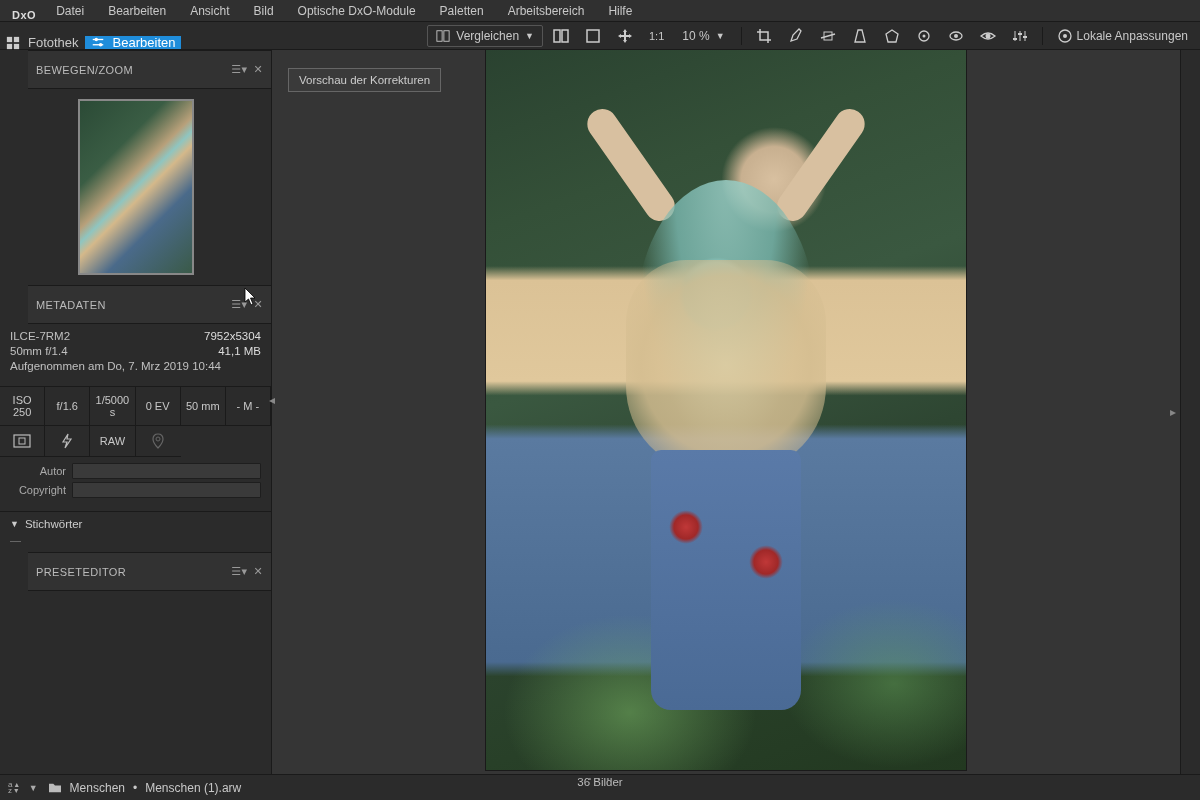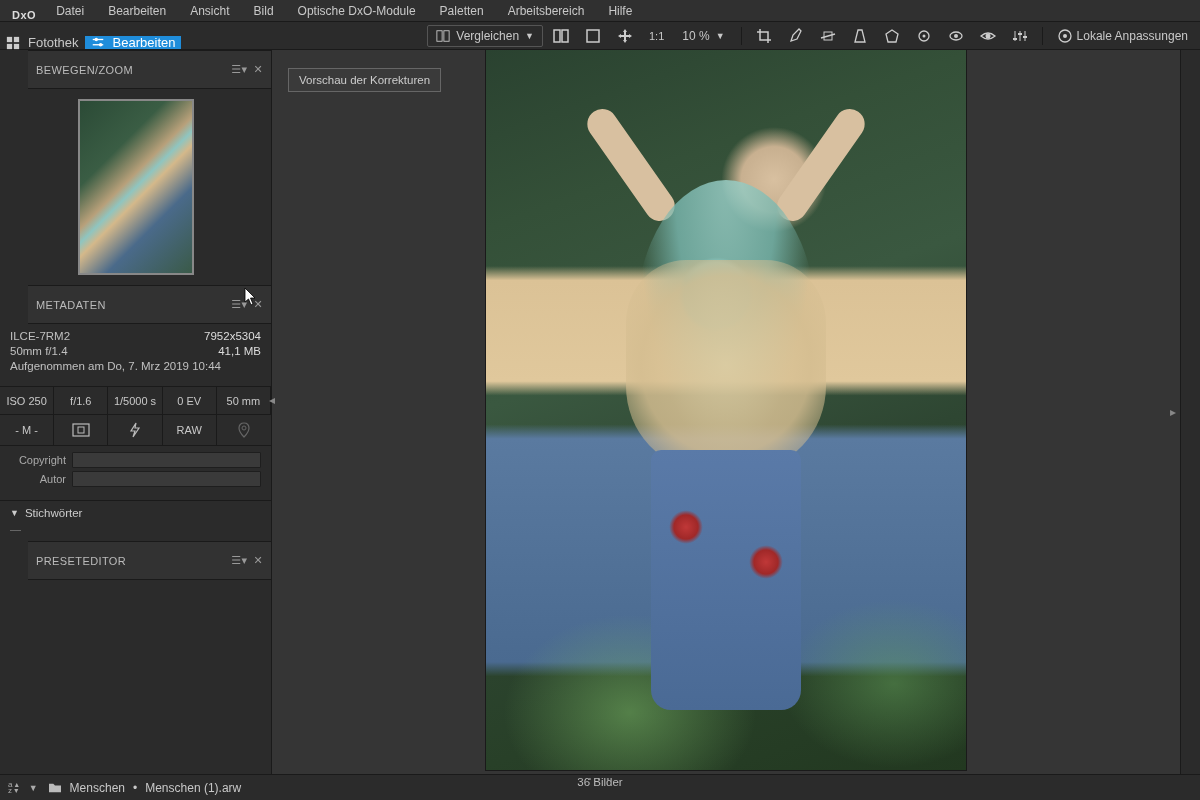--- a/index.html
+++ b/index.html
@@ -34,21 +34,21 @@
   .section-header .hdr-actions { display:flex; gap:6px; font-size:11px; color:#999; }
   .section-header .hdr-actions span { cursor:pointer; }
 
   .navigator { display:flex; justify-content:center; padding:10px 0; background:#2b2b2b; }
   .navigator .thumb { width:116px; height:176px; border:2px solid #888; background:linear-gradient(135deg,#2b4a36 0%,#3a5d44 30%,#b8a07a 45%,#8fc5c0 50%,#d4b88a 55%,#4a6a8a 70%,#3a5a48 100%); position:relative; }
 
   .meta-body { padding:6px 10px 8px 10px; font-size:11.5px; color:#c0c0c0; display:flex; flex-direction:column; gap:3px; }
   .meta-row { display:flex; justify-content:space-between; }
   .meta-row span:last-child { color:#ddd; }
 
-  .meta-grid { display:grid; grid-template-columns: repeat(5,1fr); border-top:1px solid #1a1a1a; margin-top:6px; }
+  .meta-grid { display:grid; grid-template-columns: repeat(6,1fr); border-top:1px solid #1a1a1a; margin-top:6px; }
   .meta-cell { text-align:center; padding:7px 2px; font-size:11px; border-right:1px solid #1a1a1a; border-bottom:1px solid #1a1a1a; display:flex; align-items:center; justify-content:center; min-height:28px;}
   .meta-cell:last-child { border-right:none; }
 
   .meta-labels { display:flex; flex-direction:column; gap:3px; padding:6px 10px 8px 10px; }
   .meta-labels .lrow { display:flex; align-items:center; gap:6px; }
   .meta-labels .lrow label { width:56px; text-align:right; font-size:11px; color:#aaa; }
   .meta-labels .lrow .field { flex:1; height:16px; background:#3a3a3a; border:1px solid #1e1e1e; border-radius:1px; }
 
   .sub-header { display:flex; align-items:center; gap:6px; padding:6px 10px 4px 10px; font-size:11.5px; color:#ccc; }
   .sub-header .tri { font-size:9px; }
@@ -290,25 +290,25 @@
       <div class="meta-cell">RAW</div>
       <div class="meta-cell">
           <svg width="12" height="16" viewBox="0 0 12 16">
             <path d="M6 1 C3 1 1 3 1 6 C1 10 6 15 6 15 C6 15 11 10 11 6 C11 3 9 1 6 1 Z" fill="none" stroke="#666" stroke-width="1.2"></path>
             <circle cx="6" cy="6" r="2" fill="none" stroke="#666"></circle>
           </svg>
         </div>
     </div>
     <div class="meta-labels">
       <div class="lrow">
+        <label>Autor</label>
+        <div class="field"></div>
+      </div>
+      <div class="lrow">
         <label>Copyright</label>
-        <div class="field"></div>
-      </div>
-      <div class="lrow">
-        <label>Autor</label>
         <div class="field"></div>
       </div>
     </div>
     <div style="height:6px;border-bottom:1px solid #1a1a1a;"></div>
     <div class="sub-header">
       <span class="tri">▼</span>
       <span>Stichwörter</span>
     </div>
     <div style="padding:0 10px 6px 10px;color:#777;font-size:11px;">—</div>
 

